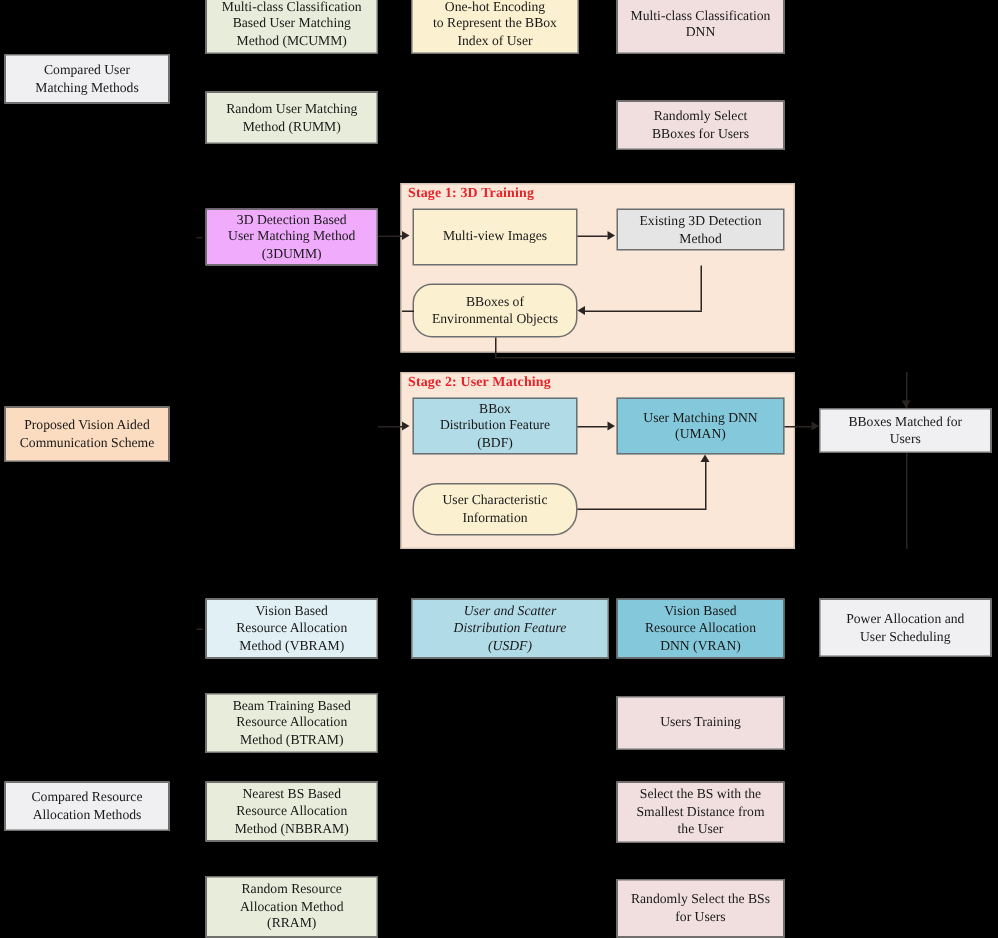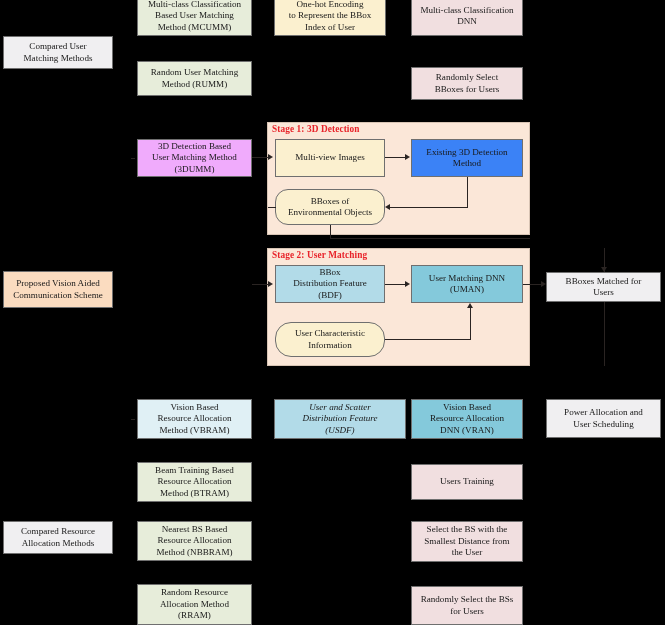--- a/index.html
+++ b/index.html
@@ -46,25 +46,25 @@
     </div>
     <div class="box" style="left: 274px; top: -4px; width: 112px; height: 40px; background: rgb(251, 240, 207);">
       <span>One-hot Encoding<br>to Represent the BBox<br>Index of User</span>
     </div>
     <div class="box" style="left: 411px; top: -4px; width: 112px; height: 40px; background: rgb(241, 223, 224);">
       <span>Multi-class Classification<br>DNN</span>
     </div>
     <div class="box" style="left: 411px; top: 67px; width: 112px; height: 33px; background: rgb(241, 223, 224);">
       <span>Randomly Select<br>BBoxes for Users</span>
     </div>
-    <div class="stage-title" style="left: 272px; top: 124px;">Stage 1: 3D Detection</div>
+    <div class="stage-title" style="left: 272px; top: 124px;">Stage 1: 3D Training</div>
     <div class="box" style="left: 275px; top: 139px; width: 110px; height: 38px; background: rgb(251, 240, 207);">
       <span>Multi-view Images</span>
     </div>
-    <div class="box" style="left: 411px; top: 139px; width: 112px; height: 38px; background: #3b82f6;">
+    <div class="box" style="left: 411px; top: 139px; width: 112px; height: 28px; background: #e5e5e5; align-items: flex-end;">
       <span>Existing 3D Detection<br>Method</span>
     </div>
     <div class="box" style="left: 275px; top: 189px; width: 110px; height: 36px; background: rgb(251, 240, 207); border-radius: 13px;">
       <span>BBoxes of<br>Environmental Objects</span>
     </div>
     <div class="ln" style="left: 252px; top: 157px; width: 17px; height: 1px;"></div>
     <div class="arw arw-r" style="left: 268px; top: 154px;"></div>
     <div class="ln" style="left: 385px; top: 157px; width: 20px; height: 1px;"></div>
     <div class="arw arw-r" style="left: 405px; top: 154px;"></div>
     <div class="ln" style="left: 467px; top: 177px; width: 1px; height: 30px;"></div>

